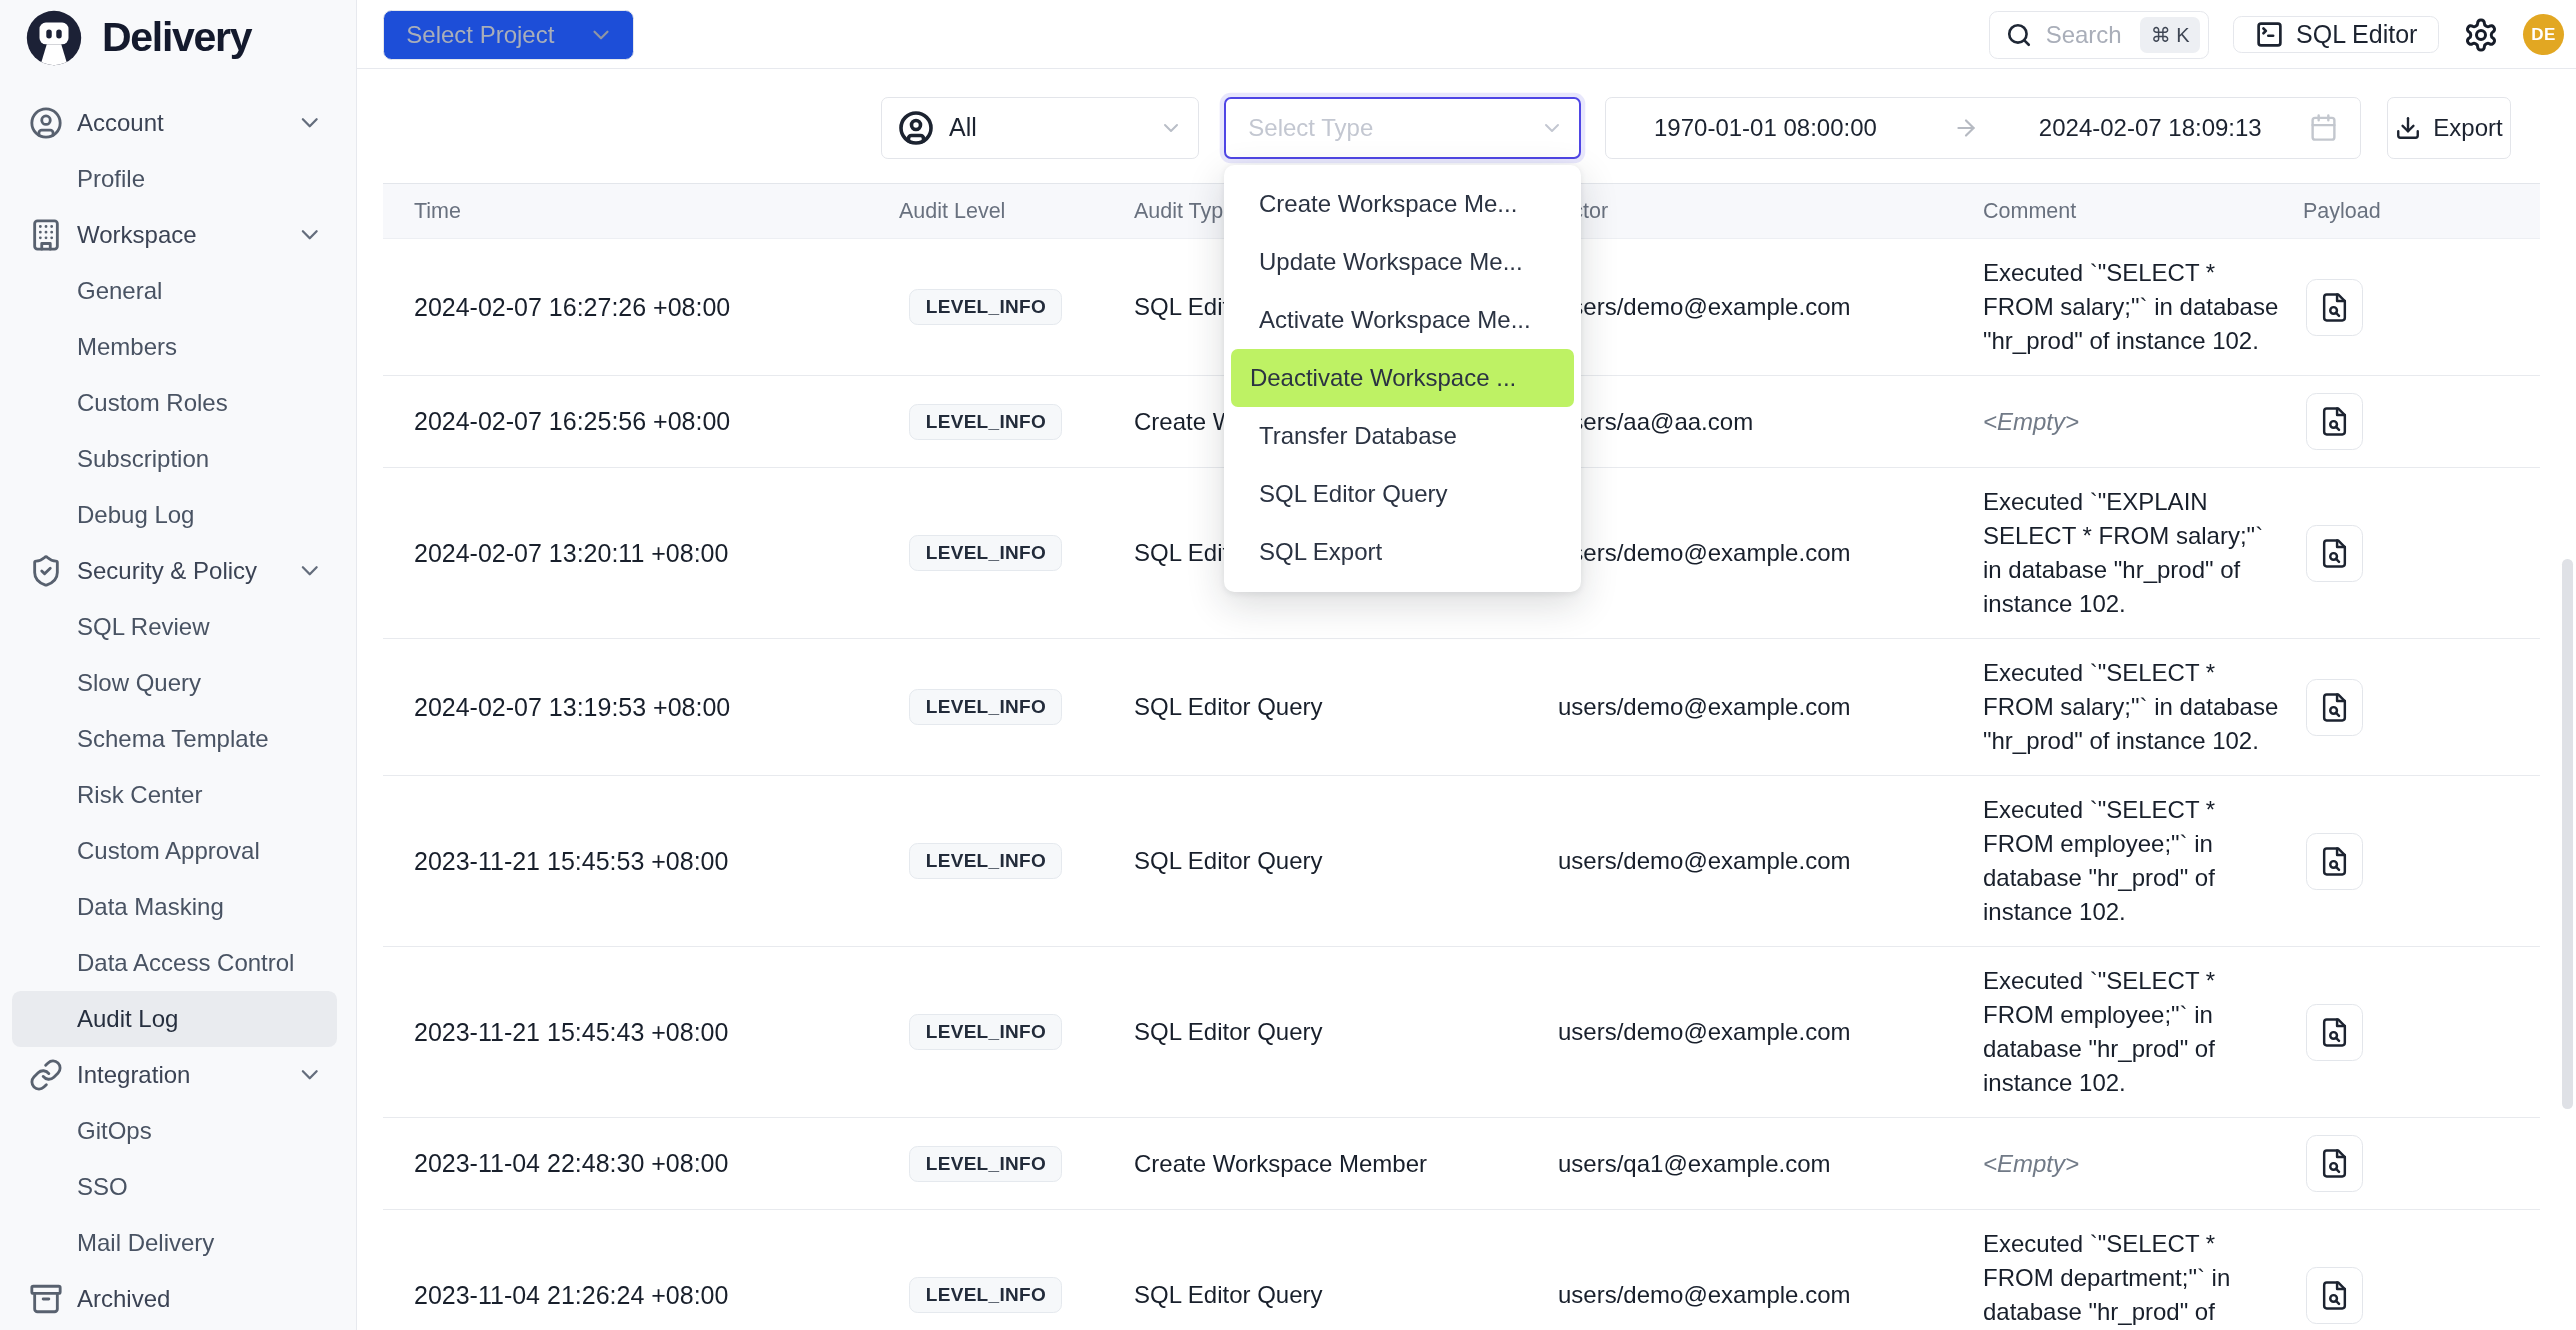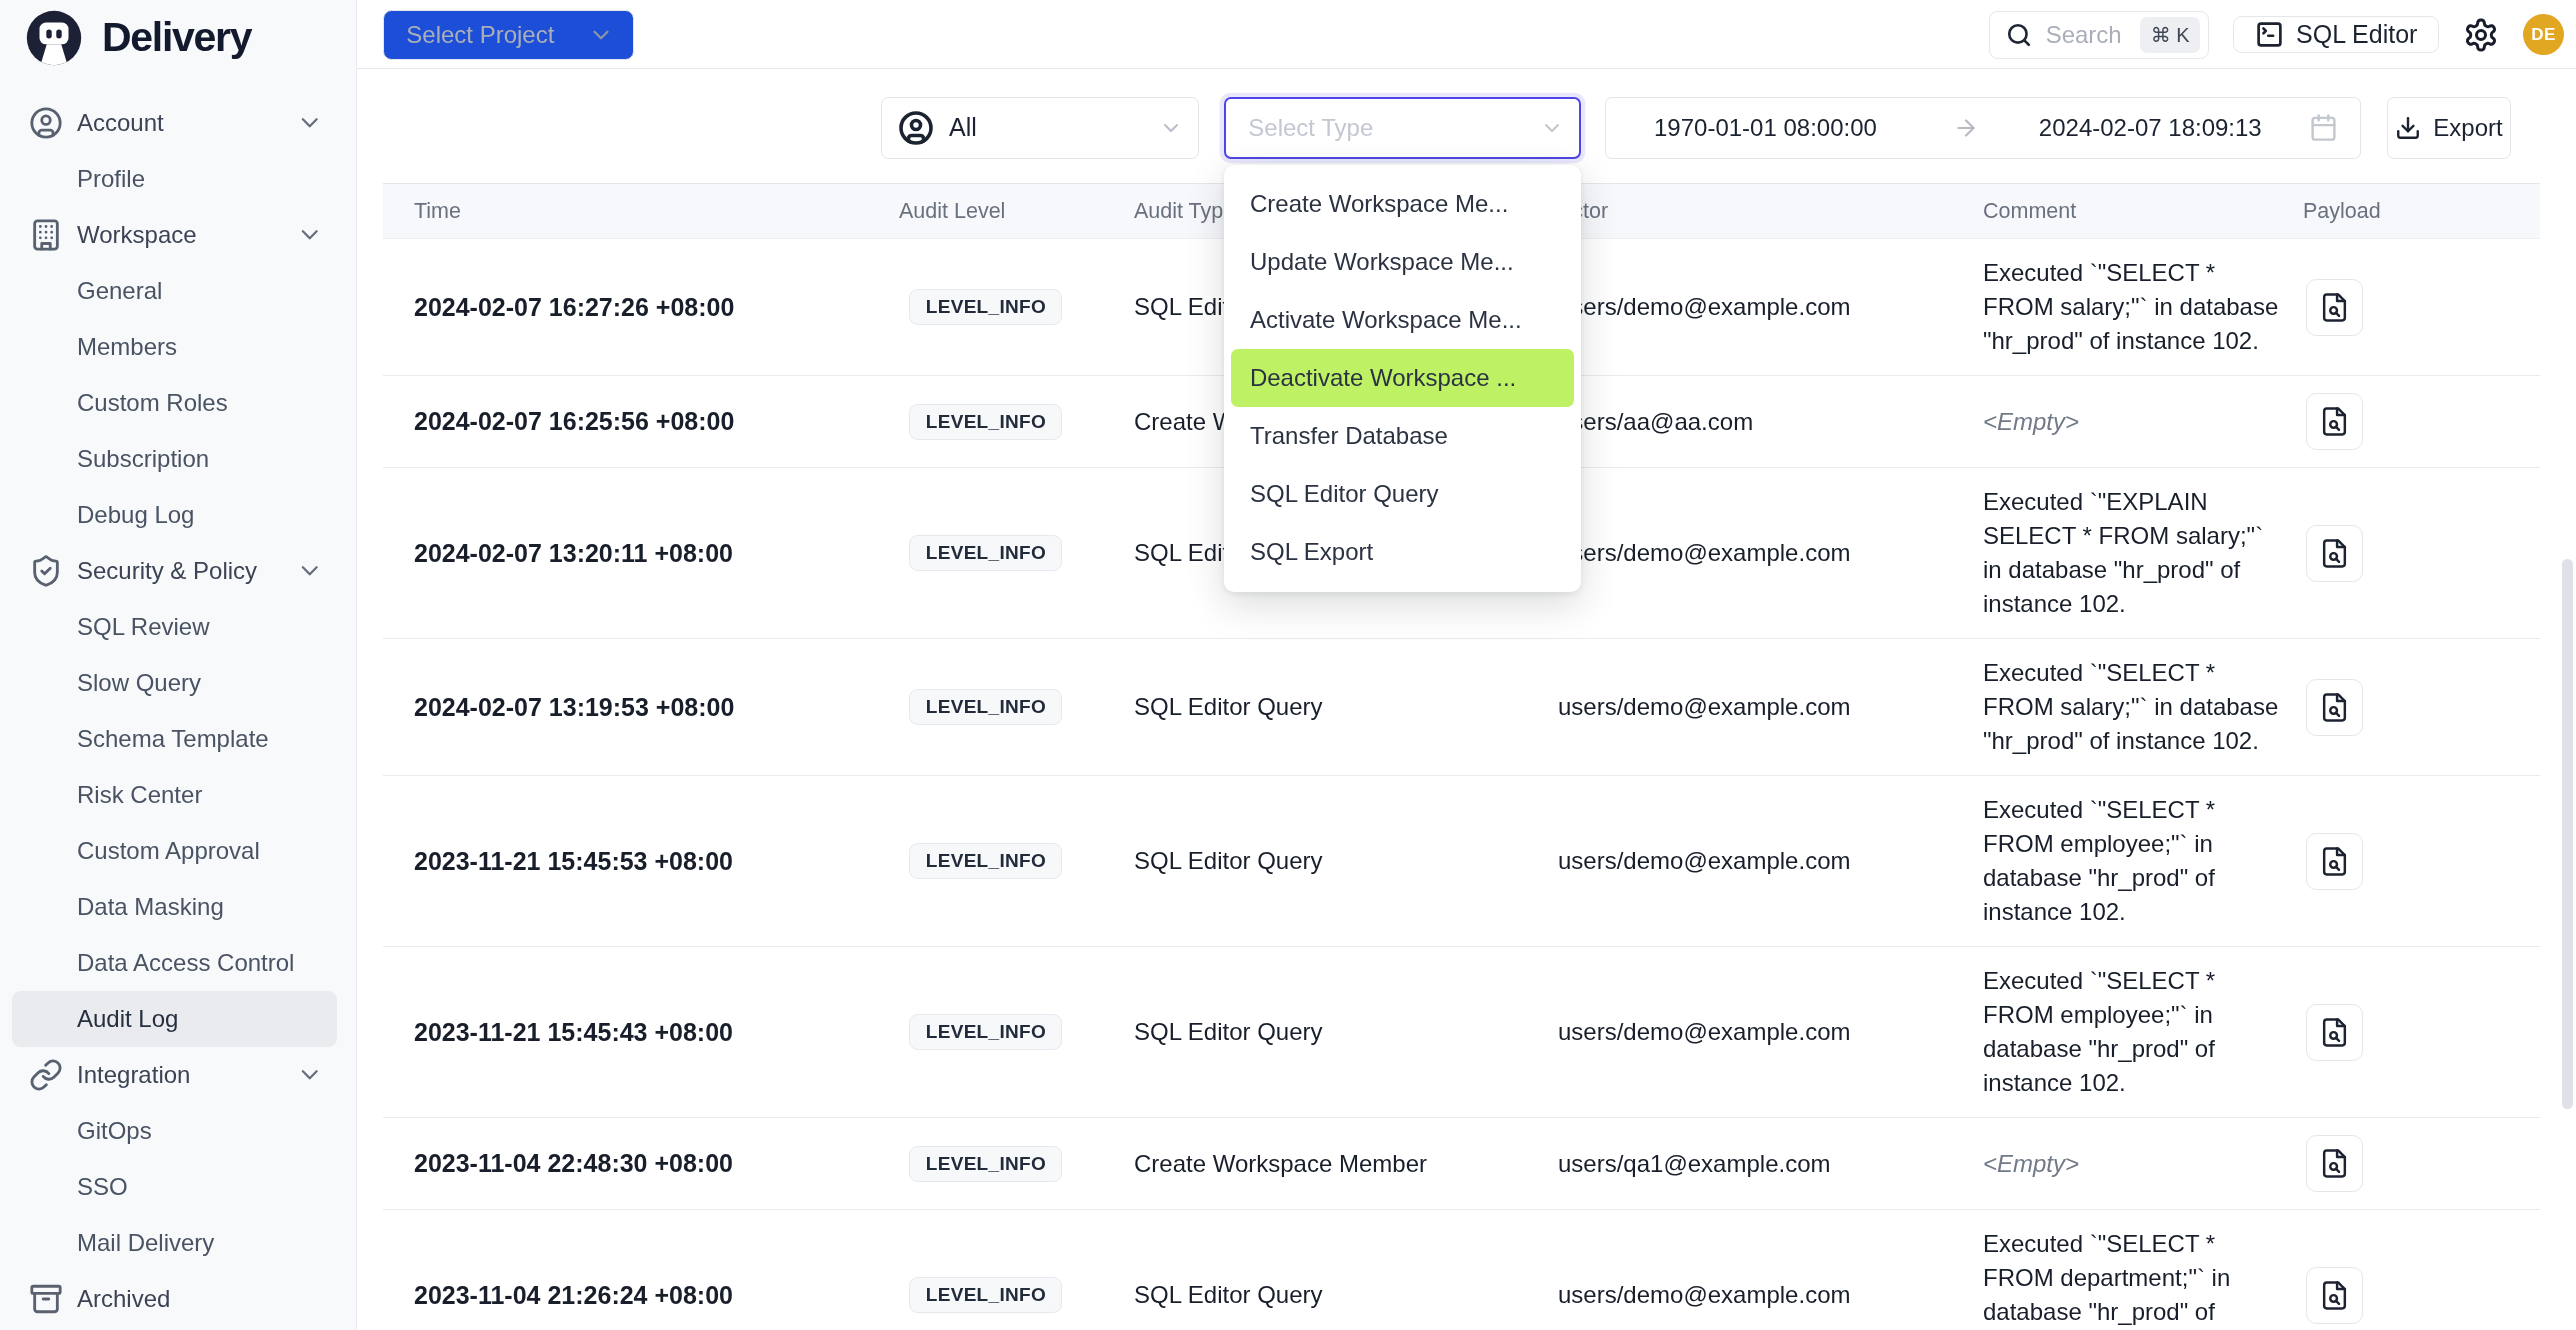--- a/index.html
+++ b/index.html
@@ -67,34 +67,34 @@
   .date-range .arr { width:26px; height:26px; color:#b6bac2; margin:0 60px 0 76px; stroke-width:2; }
   .date-range .cal { width:29px; height:29px; color:#c3c7ce; margin-left:auto; stroke-width:2; }
   .export-btn { left:2030px; width:124px; justify-content:center; gap:12px; }
   .export-btn svg { width:26px; height:26px; color:#1c2330; stroke-width:2.2; }
   .export-btn .t { font-size:24px; color:#1c2330; }
 
   
   .menu { position:absolute; left:867px; top:96px; width:357px; z-index:50;
           background:#fff; border-radius:10.3px; padding:10.3px 0;
           box-shadow:0 12px 38px rgba(23,28,40,.16), 0 1.7px 6.9px rgba(23,28,40,.08); }
-  .menu-item { height:58px; display:flex; align-items:center; padding-left:26px;
+  .menu-item { height:58px; display:flex; align-items:center; padding-left:35px;
                font-size:24px; color:#2b3342; cursor:pointer; white-space:nowrap; }
   .menu-item.active { background:#bef264; border-radius:6.9px; margin:0 6.9px; padding-left:19px; }
 
   
   .table { position:absolute; left:26px; top:114px; width:2157px; }
   .thead, .trow { display:grid; grid-template-columns:516px 235px 424px 425px 313px 243px; align-items:center; }
   .thead { height:56px; background:#f7f8fb; border-top:0.9px solid #e3e6eb; border-bottom:0.9px solid #edeff3;
            font-size:21.5px; font-weight:500; color:#69717f; }
   .th-time { padding-left:31px; }
   .th-payload { padding-left:6.9px; }
   .trow { border-bottom:0.9px solid #e8eaee; min-height:86px; padding:17px 0; }
   .td { font-size:24px; color:#181f2b; }
-  .td-time { padding-left:31px; font-size:25px;font-weight:bold; }
+  .td-time { padding-left:31px; font-size:25px; }
   .td-level { padding-left:10.3px; }
   .badge { display:inline-block; background:#f6f8fa; border:0.9px solid #e5e9ee; border-radius:8.6px;
            padding:6px 15.5px; font-size:19px; font-weight:600; color:#222b3a; letter-spacing:0.3px; }
   .td-comment { width:302px; line-height:34px; padding-right:5.2px; }
   .td-comment.empty { font-style:italic; color:#717a87; }
   .payload-btn { width:57px; height:57px; margin-left:10.3px; background:#fff; border:1.3px solid #e3e6eb;
                  border-radius:10.3px; display:flex; align-items:center; justify-content:center; cursor:pointer; }
   .payload-btn svg { width:31px; height:31px; color:#1c2330; stroke-width:1.9; }
 
   .scroll-thumb { position:absolute; right:3.4px; top:559px; width:10.3px; height:550px;

